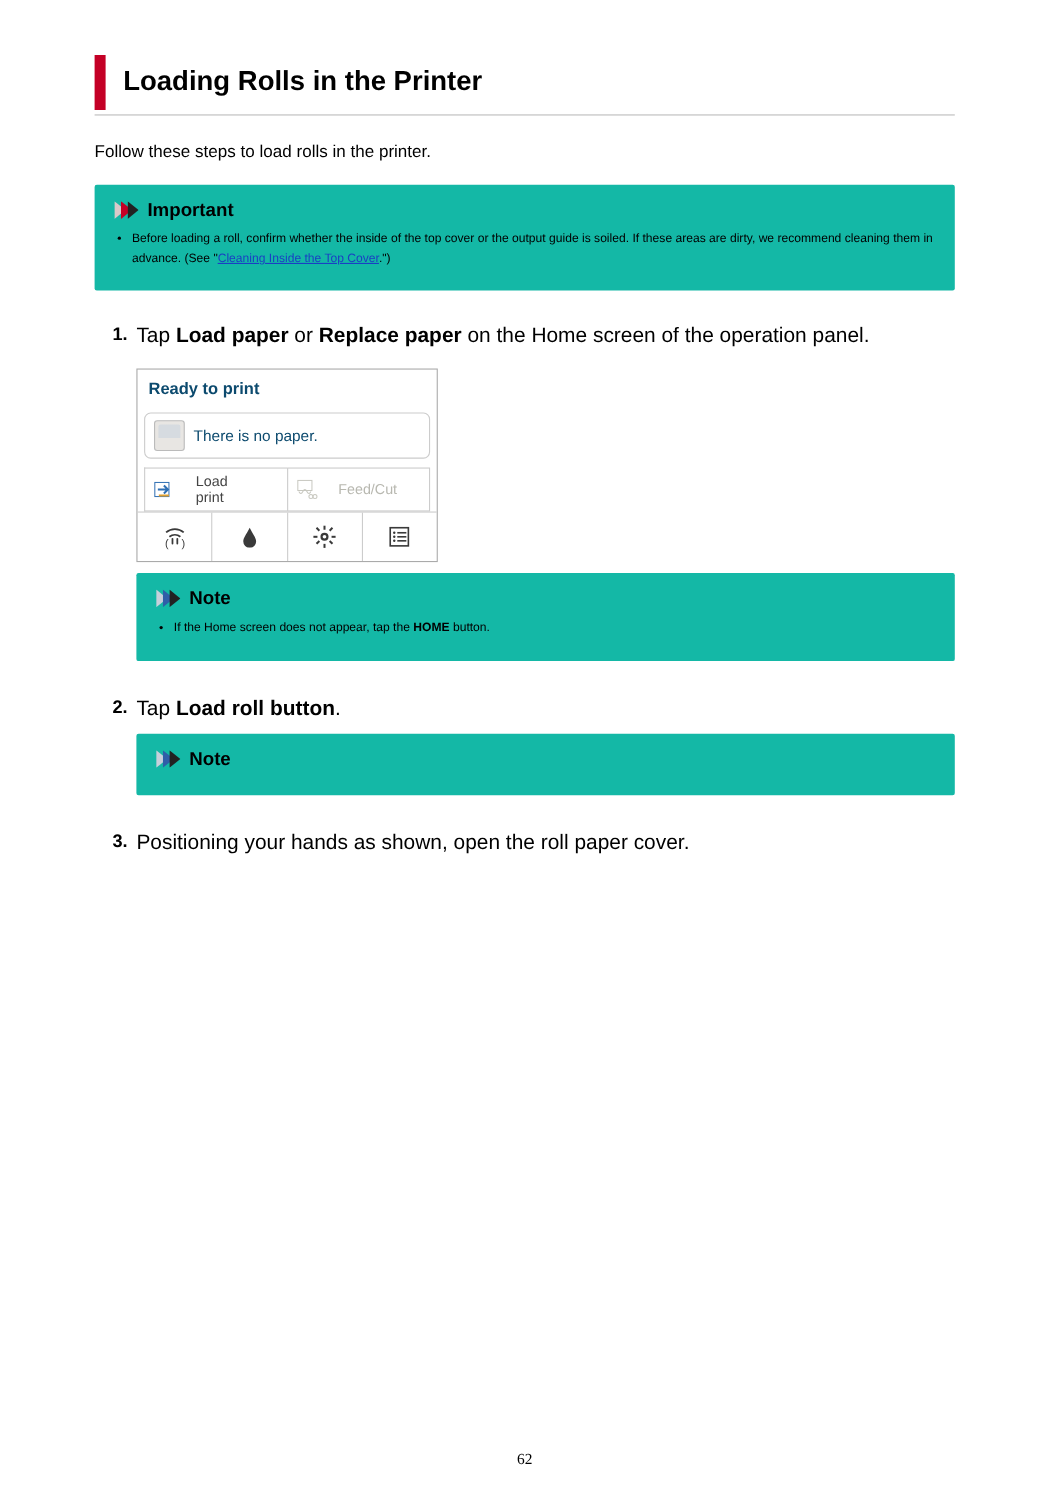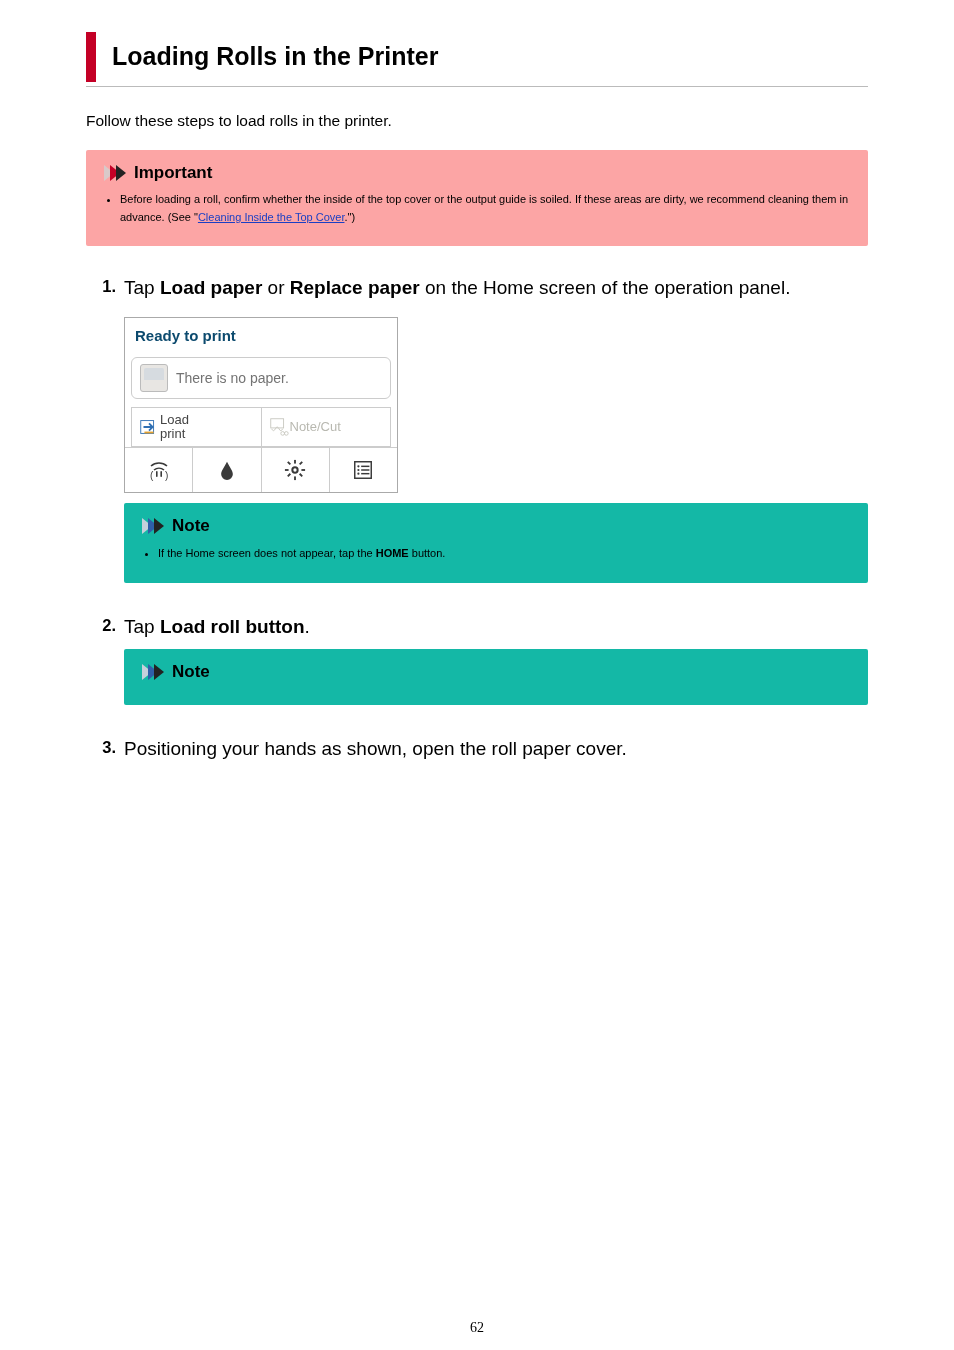--- a/index.html
+++ b/index.html
@@ -8,21 +8,21 @@
     background: #fff;
     font-family: Arial, Helvetica, sans-serif;
     color: #000;
     font-size: 16px;
     line-height: 1.5;
   }
   .page {
     width: 954px;
     min-height: 1350px;
     box-sizing: border-box;
-    padding: 32px 86px 0 86px;
+    padding: 50px 86px 0 86px;
     position: relative;
   }
   .title-bar {
     border-left: 10px solid #c40026;
     padding: 6px 0 6px 16px;
     margin-bottom: 4px;
   }
   .title-bar h1 {
     font-size: 25px;
     font-weight: bold;
@@ -34,21 +34,21 @@
     margin: 0 0 22px 0;
   }
   .intro {
     font-size: 15.5px;
     margin: 0 0 18px 0;
   }
   .callout {
     border-radius: 2px;
   }
   .callout-important {
-    background: #fca5a5;
+    background: #14b8a6;
     padding: 10px 18px 14px 18px;
     margin: 0 0 28px 0;
   }
   .callout-note {
     background: #14b8a6;
     padding: 10px 18px 14px 18px;
     margin: 10px 0 0 38px;
   }
   .callout-header {
     display: flex;
@@ -117,21 +117,21 @@
     color: #0c4a6e;
   }
   .panel .msgrow {
     border: 1px solid #ccc;
     margin: 0 6px 8px 6px;
     border-radius: 6px;
     padding: 6px 8px;
     display: flex;
     align-items: center;
     gap: 8px;
-    color: #737373;
+    color: #0c4a6e;
     font-size: 14px;
   }
   .panel .msgrow .thumb {
     width: 26px; height: 26px;
     background: #e8e6e3;
     border: 1px solid #bbb;
     border-radius: 3px;
     position: relative;
     flex: none;
   }
@@ -145,21 +145,21 @@
     display: flex;
     margin: 0 6px 0 6px;
   }
   .panel .btnrow .cell {
     flex: 1;
     border: 1px solid #ccc;
     border-right: none;
     padding: 8px 6px;
     display: flex;
     align-items: center;
-    gap: 0;
+    gap: 18px;
     height: 40px;
     box-sizing: border-box;
   }
   .panel .btnrow .cell:last-child { border-right: 1px solid #ccc; }
   .panel .btnrow .cell.disabled { color: #b8b8b0; }
   .panel .btnrow .glyph { width:22px; height:22px; flex:none; }
   .panel .btnrow .labelstack { display:flex; flex-direction:column; font-size:13px; line-height:1.1; color:#444; }
   .panel .btnrow .cell.disabled .labelstack { color:#b8b8b0; }
   .panel .navrow {
     display: flex;
@@ -243,21 +243,21 @@
           </span>
         </div>
         <div class="cell disabled">
           <svg class="glyph" viewBox="0 0 24 24">
             <rect x="3" y="3" width="14" height="10" fill="none" stroke="#c8c8c0" stroke-width="1"></rect>
             <path d="M4 14 q2 4 4 0 t4 0 t4 0" fill="none" stroke="#c8c8c0" stroke-width="1"></path>
             <circle cx="16" cy="19" r="2" fill="none" stroke="#c8c8c0"></circle>
             <circle cx="20" cy="19" r="2" fill="none" stroke="#c8c8c0"></circle>
           </svg>
           <span class="labelstack">
-              <span>Note/Cut</span>
+              <span>Feed/Cut</span>
             </span>
         </div>
       </div>
       <div class="navrow">
         <div class="ncell">
           <svg width="24" height="24" viewBox="0 0 24 24">
             <path d="M4 8 a12 12 0 0 1 16 0" fill="none" stroke="#3a3a3a" stroke-width="1.6"></path>
             <path d="M7 12 a8 8 0 0 1 10 0" fill="none" stroke="#3a3a3a" stroke-width="1.6"></path>
             <rect x="9" y="13" width="1.6" height="6" rx="0.8" fill="#3a3a3a"></rect>
             <rect x="13.4" y="13" width="1.6" height="6" rx="0.8" fill="#3a3a3a"></rect>

